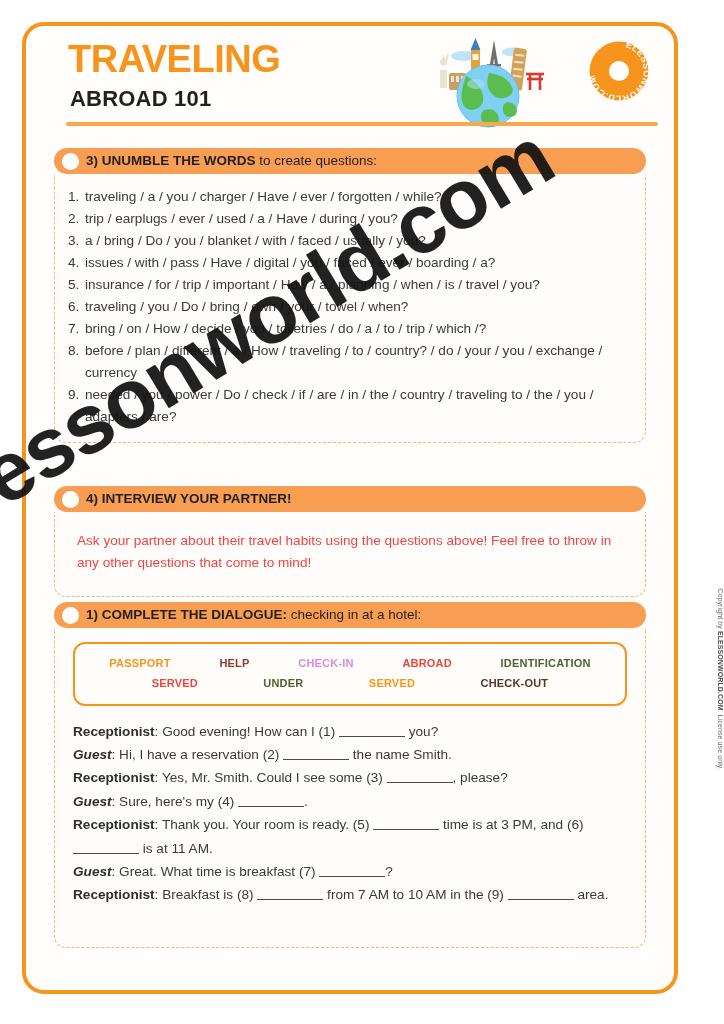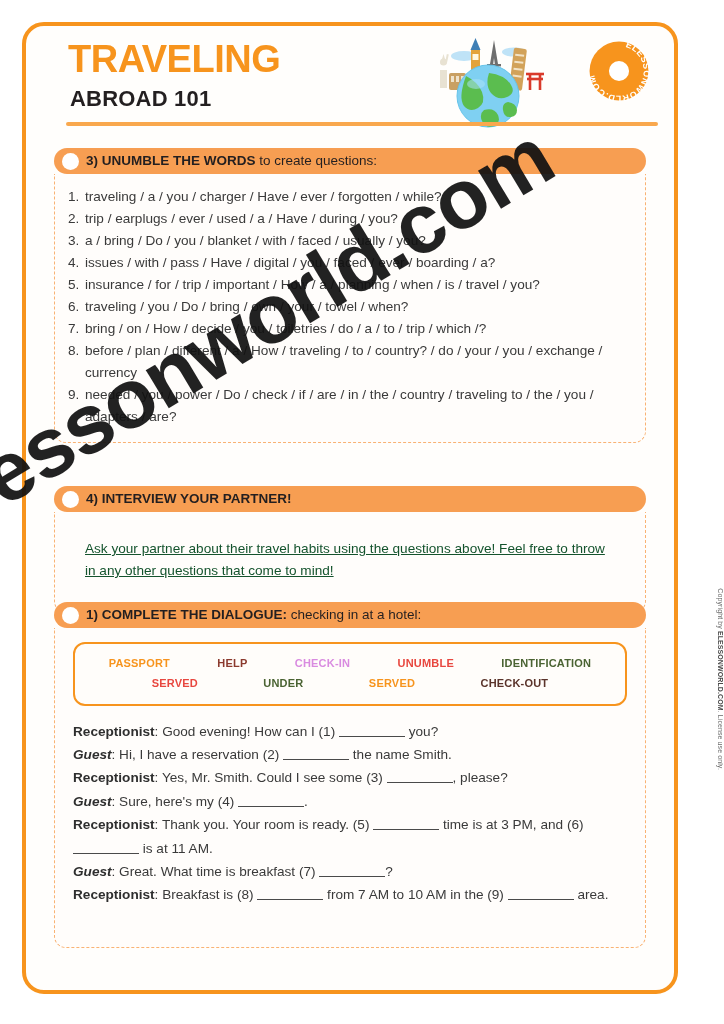--- a/index.html
+++ b/index.html
@@ -131,24 +131,23 @@
   ol.qlist li {
     font-size: 13.6px;
     color: #3a3a3a;
     line-height: 1.62;
     padding-left: 2px;
   }
 
   
   .para {
     font-size: 13.6px;
-    color: #14532d;
+    color: #ef4444;
     line-height: 1.62;
-    margin: 12px;
-    text-decoration: underline;
+    margin: 4px;
   }
 
   
   .wordbank {
     border: 2.2px solid #F7941D;
     border-radius: 12px;
     padding: 9px 10px 10px 10px;
     margin: 2px 6px 14px 6px;
     background: #FFFDFA;
   }
@@ -334,21 +333,21 @@
         <b>1) COMPLETE THE DIALOGUE:</b><span> checking in at a hotel:</span>
       </div>
     </div>
     <div class="sec-body" style="padding:12px 12px 22px 12px; min-height:320px;">
 
       <div class="wordbank">
         <div class="wb-row" id="wb-row1">
             <span style="color: rgb(247, 148, 29);">PASSPORT</span>
             <span style="color: rgb(139, 58, 46);">HELP</span>
             <span style="color: rgb(217, 139, 224);">CHECK-IN</span>
-            <span style="color: rgb(232, 71, 63);">UNUMBLE</span>
+            <span style="color: rgb(232, 71, 63);">ABROAD</span>
             <span style="color: rgb(74, 99, 50);">IDENTIFICATION</span>
           </div>
         <div class="wb-row" id="wb-row2" style="padding:0 34px;">
             <span style="color: rgb(232, 71, 63);">SERVED</span>
             <span style="color: rgb(74, 99, 50);">UNDER</span>
             <span style="color: rgb(247, 148, 29);">SERVED</span>
             <span style="color: rgb(90, 51, 42);">CHECK-OUT</span>
           </div>
       </div>
 

